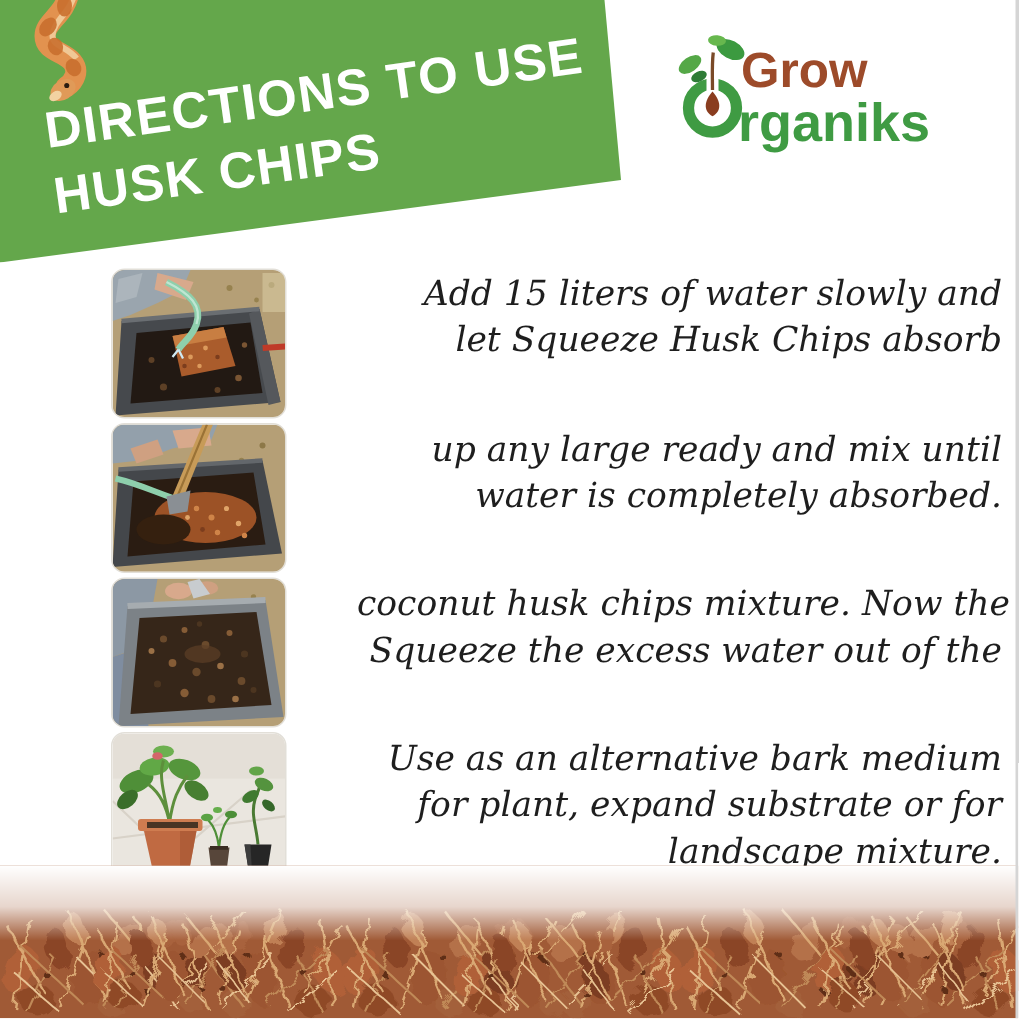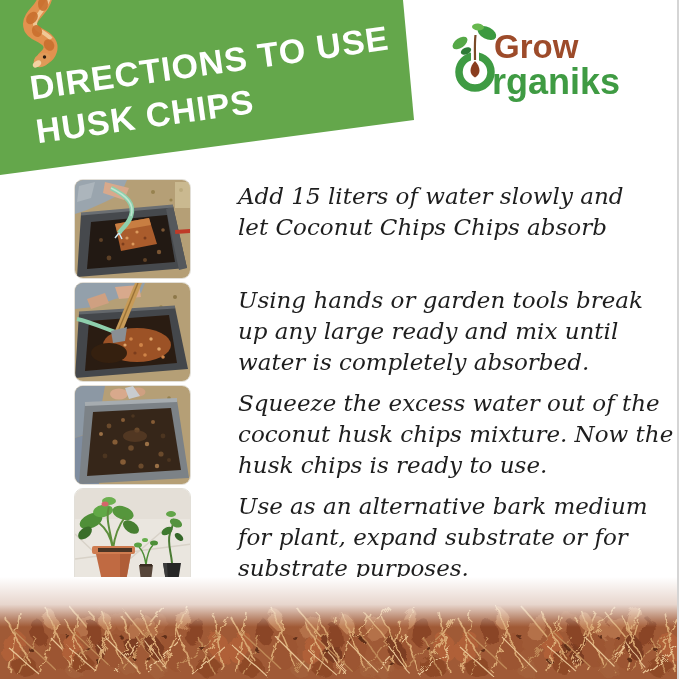--- a/index.html
+++ b/index.html
@@ -14,21 +14,21 @@
   .logo{position:absolute;left:448px;top:14px;}
   .logo text{font-family:"Liberation Sans",sans-serif;font-weight:700;}
   
   .snake{position:absolute;left:6px;top:0;}
   
   .thumb{position:absolute;left:74px;width:117px;height:100px;border-radius:9px;overflow:hidden;
          border:1px solid #e2dfd8;box-sizing:border-box;}
   .thumb svg{display:block;}
   .step-text{position:absolute;left:238px;width:430px;color:#1e1e1e;
              font-family:"DejaVu Serif",serif;font-style:italic;font-size:23px;line-height:31px;}
-  .step-line{white-space:pre;}
+  .step-line{white-space:pre;text-align:right;}
   
   .husk{position:absolute;left:0;top:577px;width:679px;height:102px;}
   
   .edge-right{position:absolute;right:0;top:0;width:2px;height:679px;background:#d5d5d5;}
 </style>
 </head>
 <body>
 
 <div class="poster">
 
@@ -94,21 +94,21 @@
         <circle cx="48" cy="64" r="1.5" fill="#7c3d1d"></circle>
       <circle cx="58" cy="64" r="1.5" fill="#dc9a5c"></circle>
       <path d="M 36,8 C 52,16 60,24 56,36 C 53,45 47,48 44,53" fill="none" stroke="#8ecfac" stroke-width="4.5"></path>
       <path d="M 36,8 C 52,16 60,24 56,36" fill="none" stroke="#bfe6d2" stroke-width="1.5"></path>
       <path d="M44,53 L40,58 M44,53 L47,59" stroke="#cfe9f2" stroke-width="1.5"></path>
       <rect x="100" y="50" width="15" height="4" fill="#bf3a28" transform="rotate(-4 100 50)"></rect>
     </svg>
   </div>
   <div class="step-text" style="top:181px">
     <div class="step-line">Add 15 liters of water slowly and</div>
-    <div class="step-line">let Coconut Chips Chips absorb</div>
+    <div class="step-line">let Squeeze Husk Chips absorb</div>
   </div>
 
   <div class="thumb" style="top:282px">
     <svg width="117" height="100" viewBox="0 0 117 100" preserveAspectRatio="none">
       <rect width="117" height="100" fill="#b59f76"></rect>
       <circle cx="100" cy="14" r="2" fill="#8d7848"></circle>
         <circle cx="86" cy="24" r="1.8" fill="#97824f"></circle>
       <path d="M0,0 L70,0 L66,10 L40,16 L18,24 L0,26 Z" fill="#93a0ab"></path>
       <path d="M40,4 L64,2 L66,14 L44,16 Z" fill="#d8a98c"></path>
       <path d="M12,16 L30,10 L34,20 L16,26 Z" fill="#cfa081"></path>
@@ -125,21 +125,20 @@
         <circle cx="60" cy="70" r="1.6" fill="#7c3d1d"></circle>
       <circle cx="50" cy="62" r="1.6" fill="#e0a468"></circle>
         <circle cx="88" cy="74" r="1.8" fill="#cf8448"></circle>
       <path d="M 2,36 C 20,40 34,48 50,52" fill="none" stroke="#8ecfac" stroke-width="4"></path>
       <polygon points="60,0 67,0 46,52 39,50" fill="#c79b58"></polygon>
       <line x1="63" y1="0" x2="42" y2="51" stroke="#9a7236" stroke-width="1.4"></line>
       <polygon points="36,48 52,44 50,58 38,60" fill="#8a8f94"></polygon>
     </svg>
   </div>
   <div class="step-text" style="top:285px">
-    <div class="step-line">Using hands or garden tools break</div>
     <div class="step-line">up any large ready and mix until</div>
     <div class="step-line">water is completely absorbed.</div>
   </div>
 
   <div class="thumb" style="top:385px">
     <svg width="117" height="100" viewBox="0 0 117 100" preserveAspectRatio="none">
       <rect width="117" height="100" fill="#b59f76"></rect>
       <circle cx="102" cy="30" r="2" fill="#8d7848"></circle>
         <circle cx="94" cy="12" r="1.8" fill="#97824f"></circle>
       <path d="M0,0 L30,0 L22,44 L0,52 Z" fill="#8c98a4"></path>
@@ -163,23 +162,22 @@
       <circle cx="48" cy="76" r="2.8" fill="#855c36"></circle>
         <circle cx="66" cy="80" r="2.6" fill="#6a4a2c"></circle>
       <circle cx="82" cy="80" r="2.2" fill="#9a7046"></circle>
         <circle cx="94" cy="74" r="2" fill="#4c3520"></circle>
       <circle cx="26" cy="48" r="2" fill="#9a7046"></circle>
         <circle cx="58" cy="30" r="1.8" fill="#4c3520"></circle>
       <ellipse cx="60" cy="50" rx="12" ry="6" fill="#5c3f26" opacity="0.7"></ellipse>
     </svg>
   </div>
   <div class="step-text" style="top:388px">
+    <div class="step-line">coconut husk chips mixture. Now the</div>
     <div class="step-line">Squeeze the excess water out of the</div>
-    <div class="step-line">coconut husk chips mixture. Now the</div>
-    <div class="step-line">husk chips is ready to use.</div>
   </div>
 
   <div class="thumb" style="top:488px">
     <svg width="117" height="100" viewBox="0 0 117 100" preserveAspectRatio="none">
       <rect width="117" height="100" fill="#eae6df"></rect>
       <rect width="117" height="30" fill="#e0dbd2" opacity="0.6"></rect>
       <path d="M0,70 L117,55 M20,100 L92,38 M0,45 L58,100" stroke="#d8d2c8" stroke-width="1.5" fill="none"></path>
       <ellipse cx="38" cy="93" rx="24" ry="4.5" fill="#ccc5b8"></ellipse>
       <ellipse cx="70" cy="93" rx="10" ry="3" fill="#ccc5b8"></ellipse>
       <ellipse cx="96" cy="94" rx="12" ry="3.5" fill="#ccc5b8"></ellipse>
@@ -206,21 +204,21 @@
       <ellipse cx="101" cy="34" rx="6.5" ry="4" fill="#54933e" transform="rotate(25 101 34)"></ellipse>
       <ellipse cx="96" cy="25" rx="5" ry="3" fill="#62a548"></ellipse>
       <ellipse cx="104" cy="48" rx="5" ry="3" fill="#35682a" transform="rotate(40 104 48)"></ellipse>
       <polygon points="88,74 106,74 103,93 91,93" fill="#262626"></polygon>
       <polygon points="88,74 92,74 93,93 91,93" fill="#3c3c3c"></polygon>
     </svg>
   </div>
   <div class="step-text" style="top:491px">
     <div class="step-line">Use as an alternative bark medium</div>
     <div class="step-line">for plant, expand substrate or for</div>
-    <div class="step-line">substrate purposes.</div>
+    <div class="step-line">landscape mixture.</div>
   </div>
 
   <div class="husk">
     <svg width="679" height="102" viewBox="0 0 679 102" preserveAspectRatio="none">
       <defs>
         <linearGradient id="fadeW" x1="0" y1="0" x2="0" y2="1">
           <stop offset="0" stop-color="#ffffff" stop-opacity="1"></stop>
           <stop offset="0.55" stop-color="#ffffff" stop-opacity="0.75"></stop>
           <stop offset="1" stop-color="#ffffff" stop-opacity="0"></stop>
         </linearGradient>

